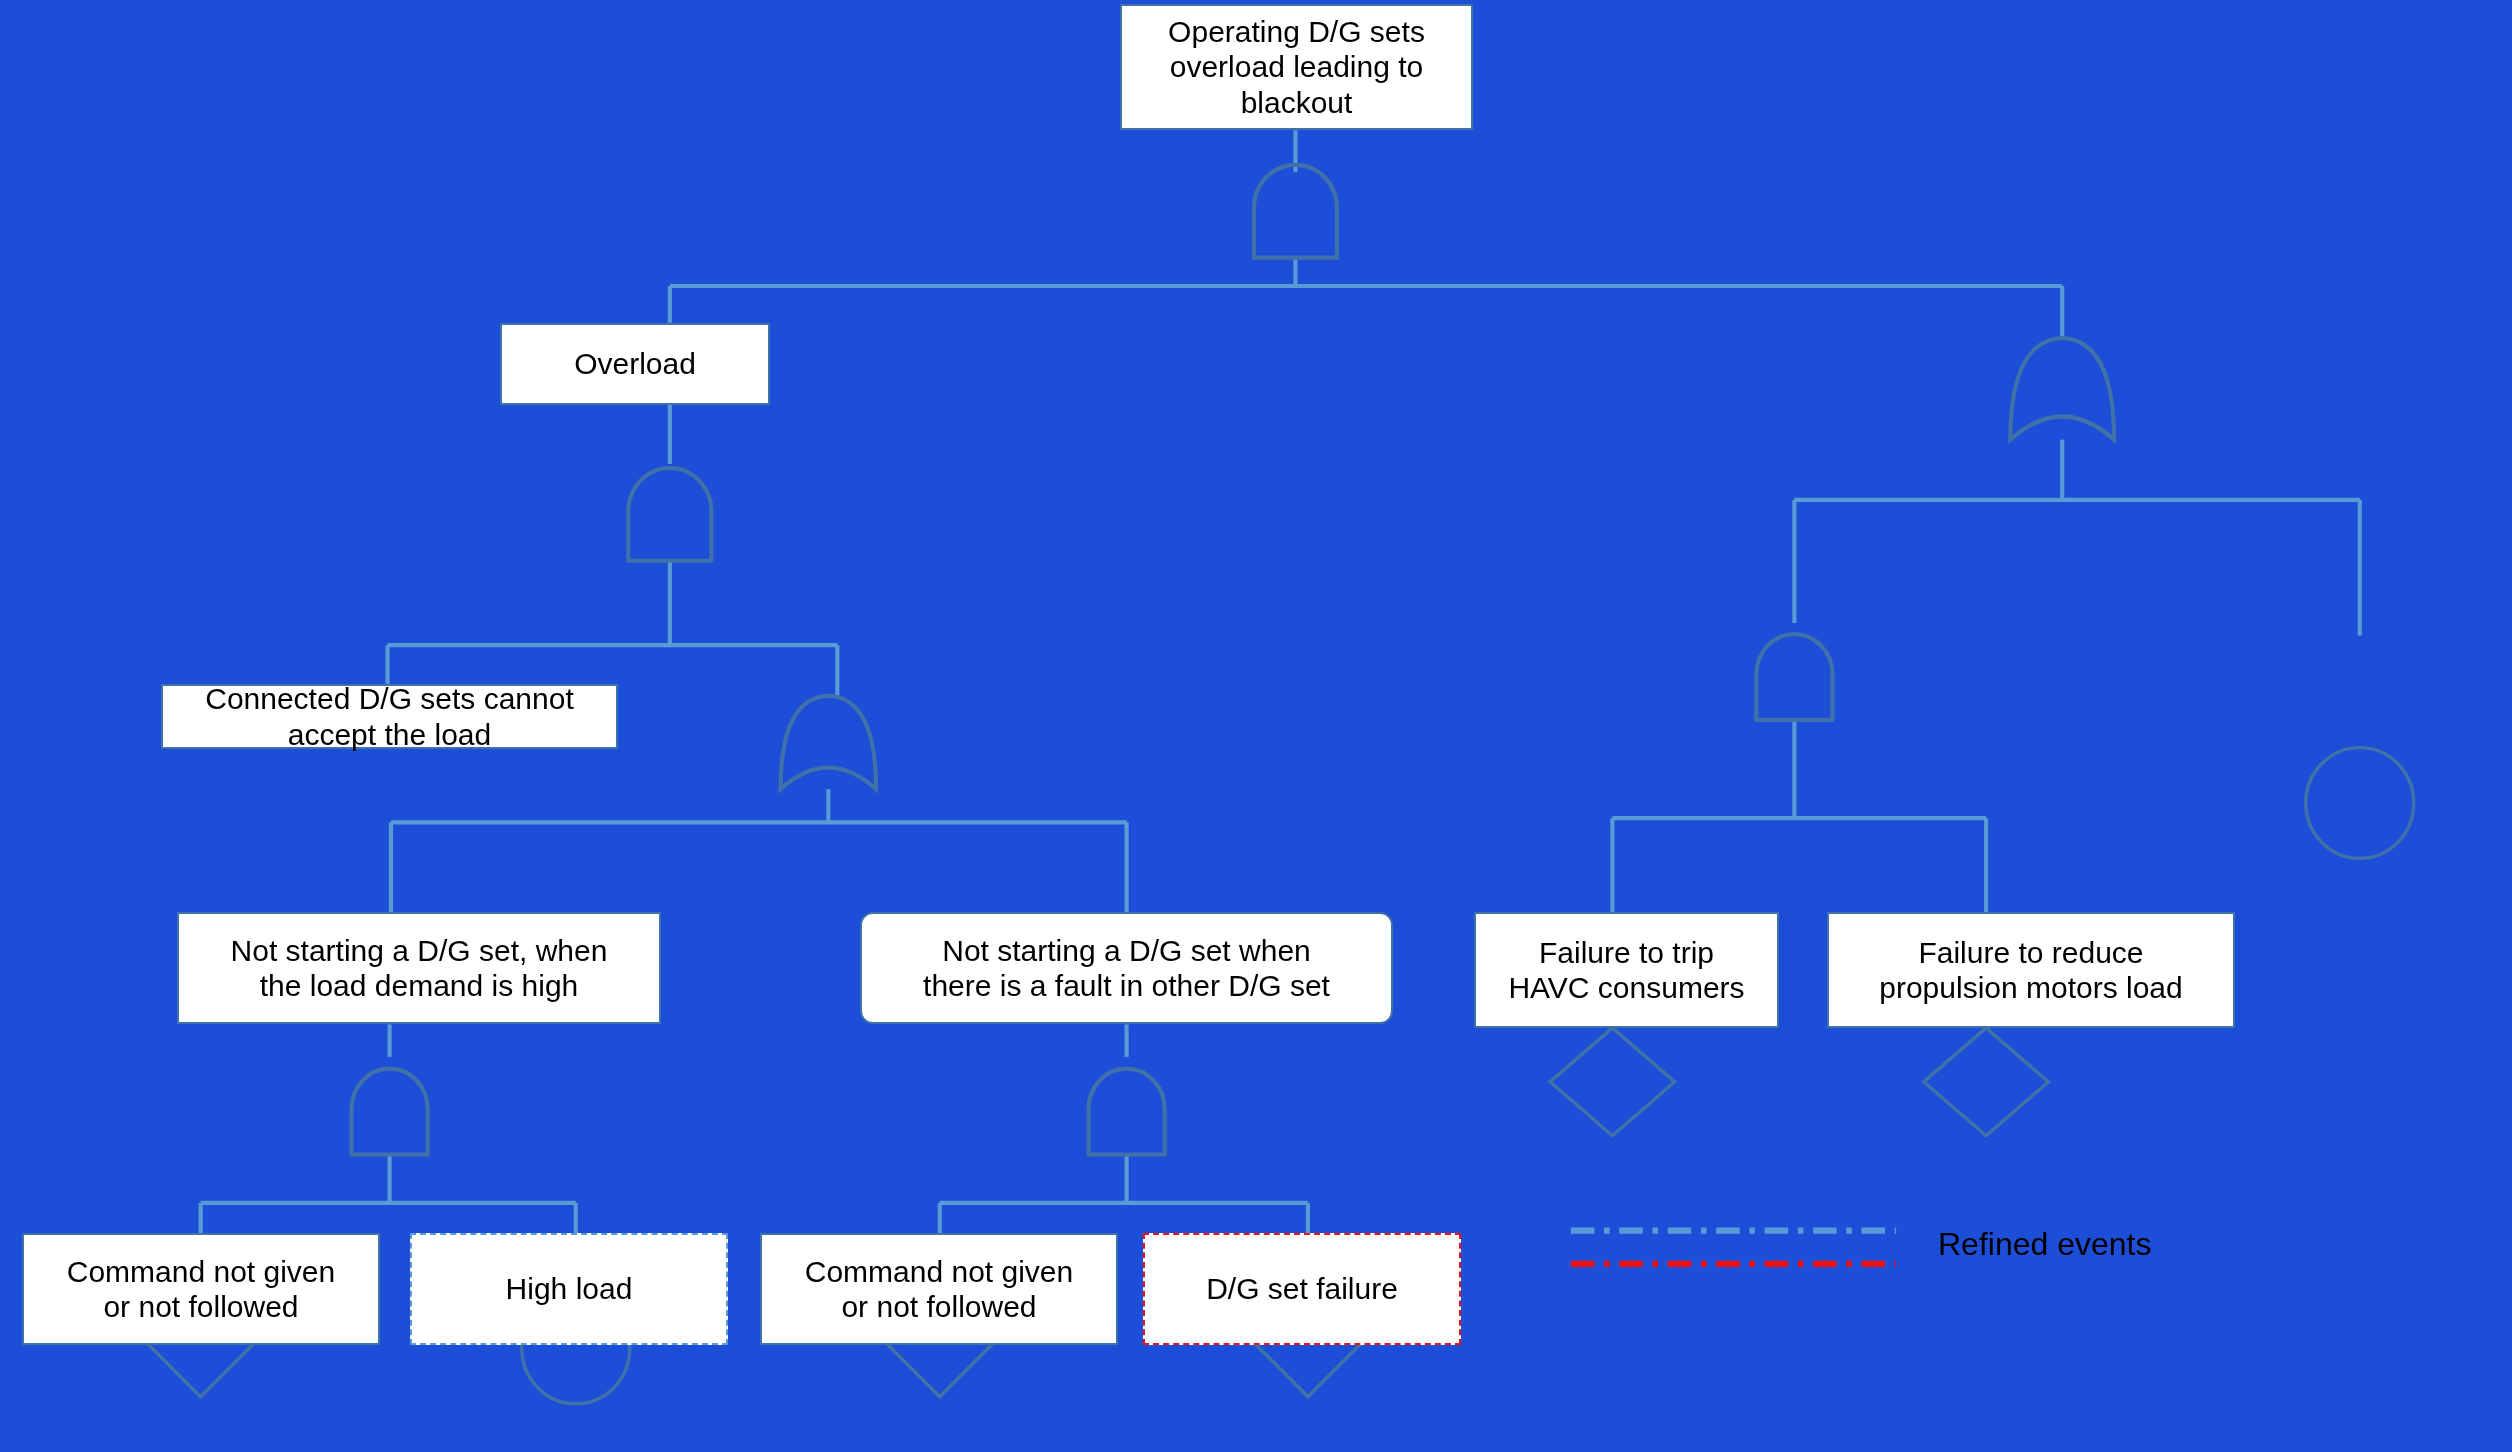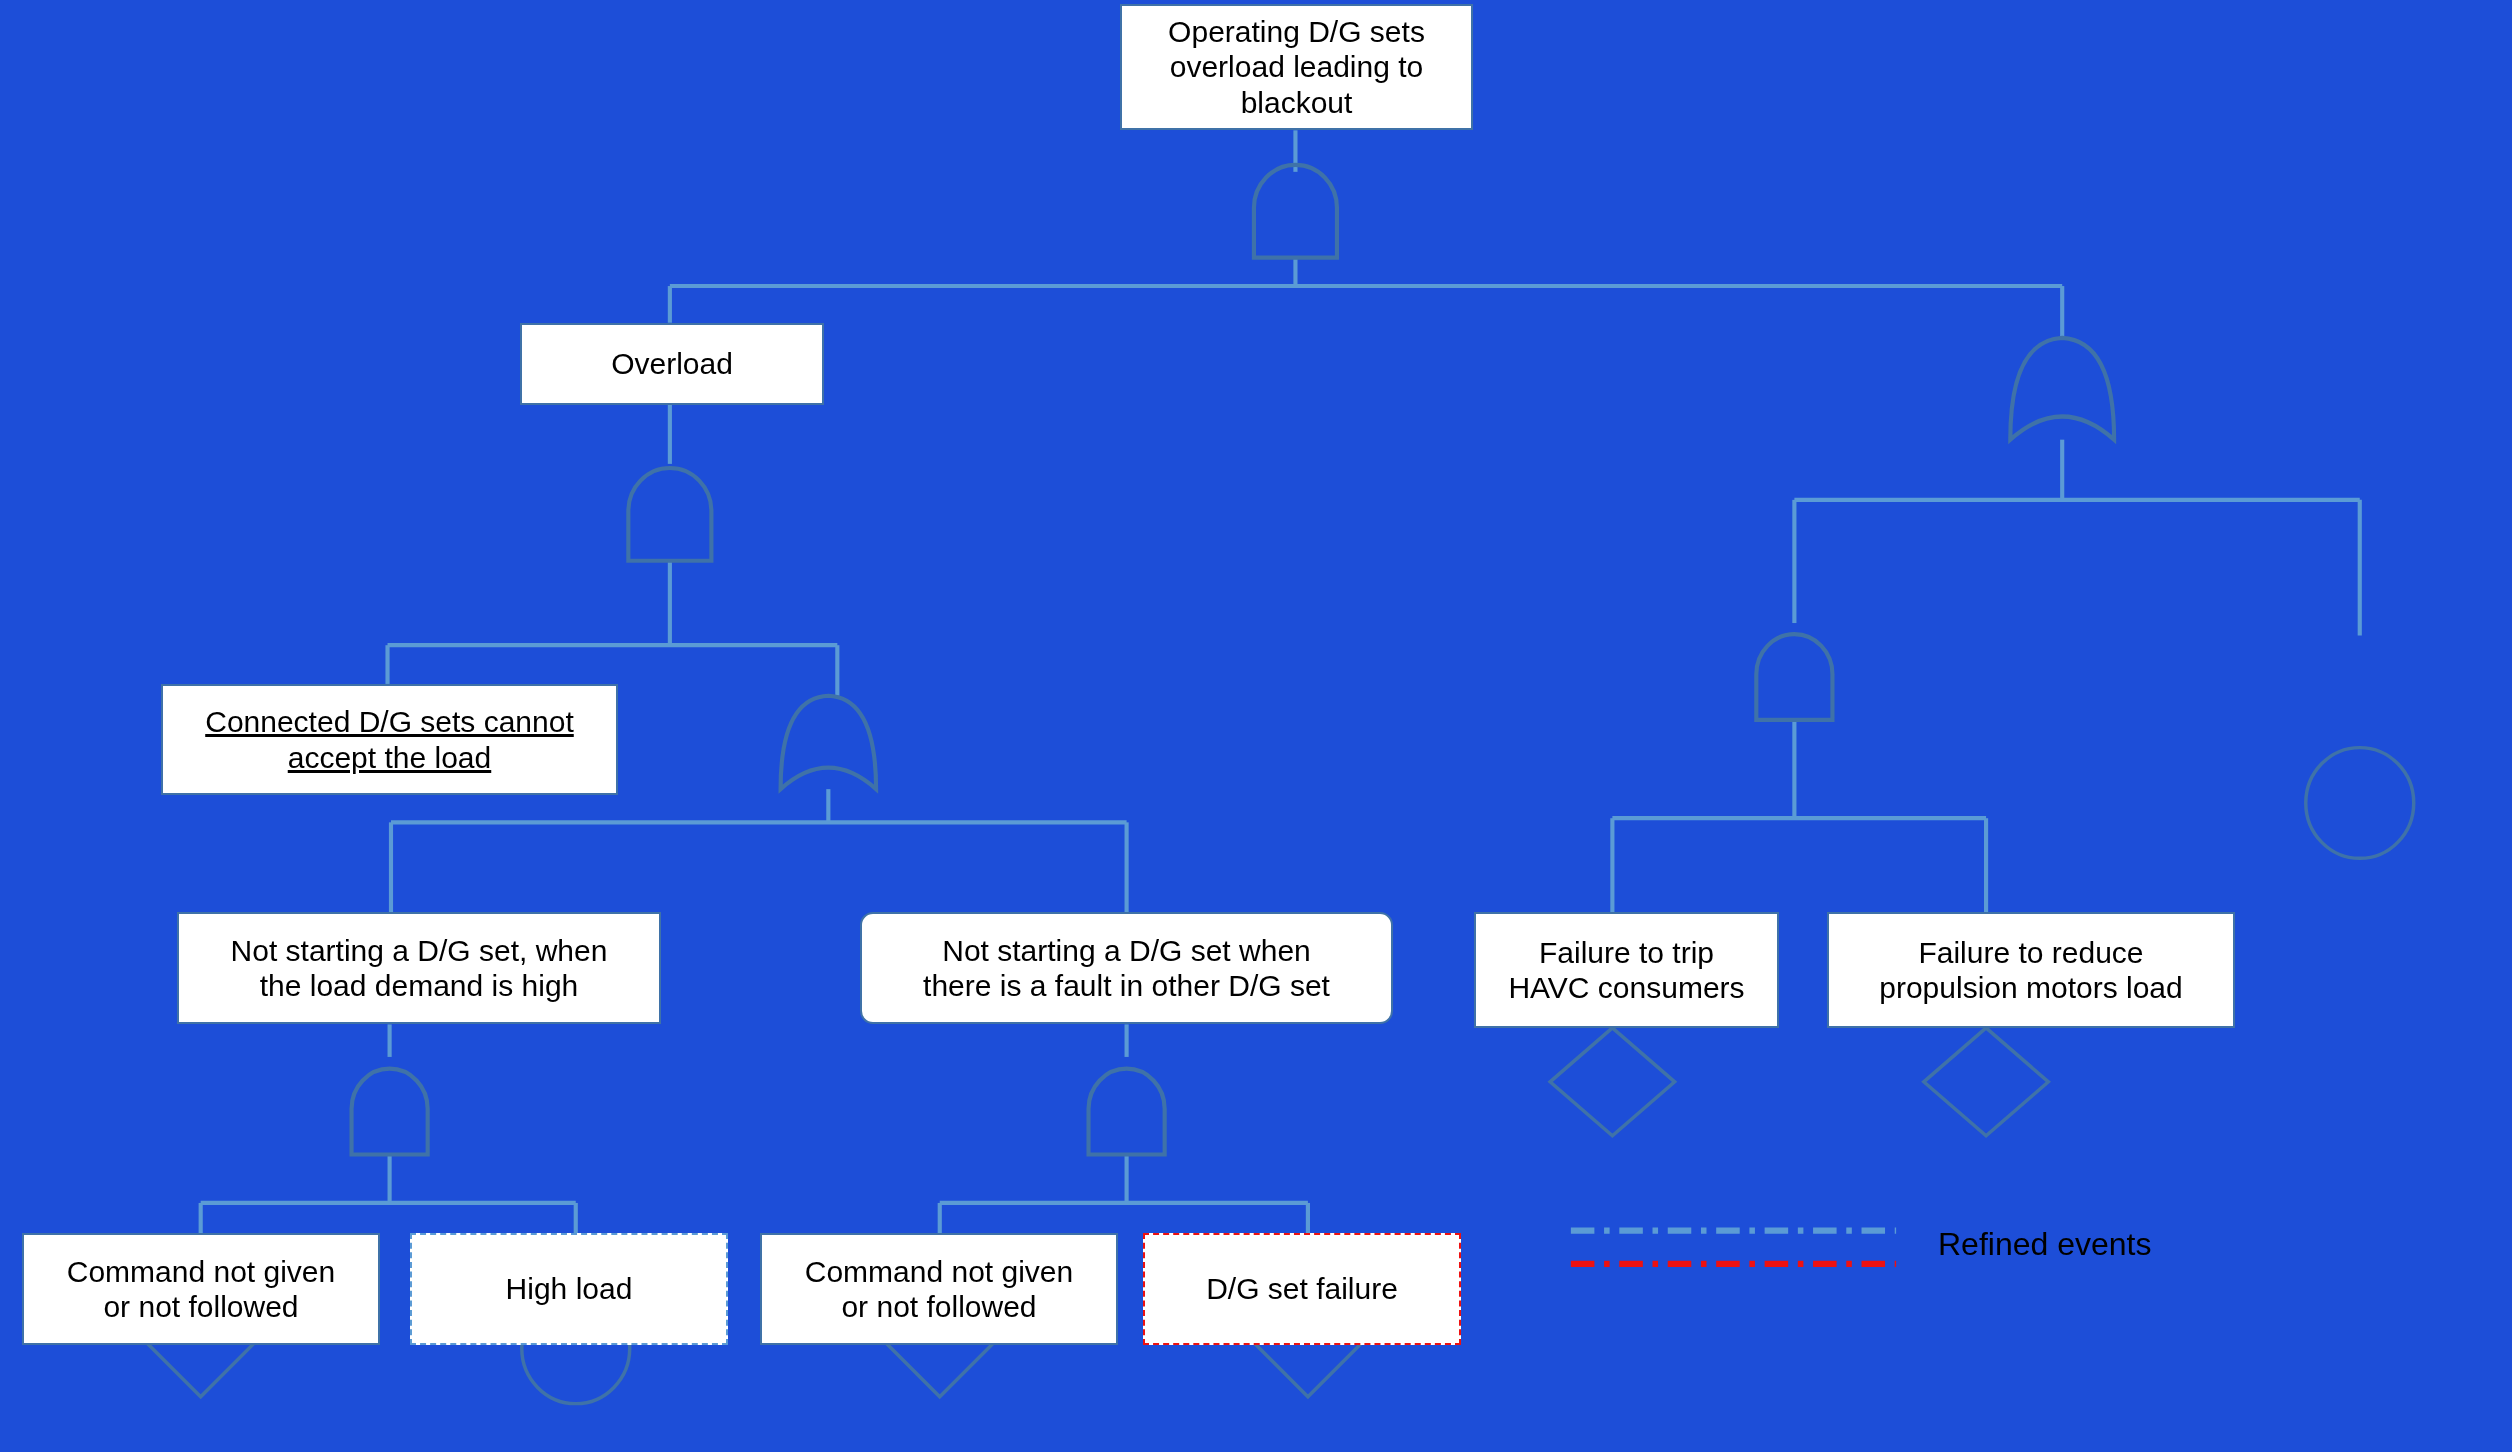--- a/index.html
+++ b/index.html
@@ -137,25 +137,25 @@
       <line x1="2270" y1="1826" x2="2740" y2="1826" stroke="#ee1111" stroke-dasharray="34 14 8 14"></line>
     </g>
   </svg>
 
   <div class="node solid" style="left:1120px; top:4.2px; width:353px; height:126px; font-size:30px;">
     <span class="node-text">Operating D/G sets
 overload leading to
 blackout</span>
   </div>
 
-  <div class="node solid" style="left:520px; top:323px; width:304px; height:82px; font-size:30px;">
+  <div class="node solid" style="left:500px; top:323px; width:270px; height:82px; font-size:30px;">
     <span class="node-text">Overload</span>
   </div>
 
-  <div class="node solid" style="left:161px; top:684px; width:457px; height:111px; font-size:30px;text-decoration:underline;">
+  <div class="node solid" style="left:161px; top:684px; width:457px; height:65px; font-size:30px;">
     <span class="node-text">Connected D/G sets cannot
 accept the load</span>
   </div>
 
   <div class="node solid" style="left:151px; top:912px; width:484px; height:112px; font-size:30px;margin-left:26px;">
     <span class="node-text">Not starting a D/G set, when
 the load demand is high</span>
   </div>
 
   <div class="node solid" style="left:860px; top:912px; width:533px; height:112px; font-size:30px;border-radius:13px;">

